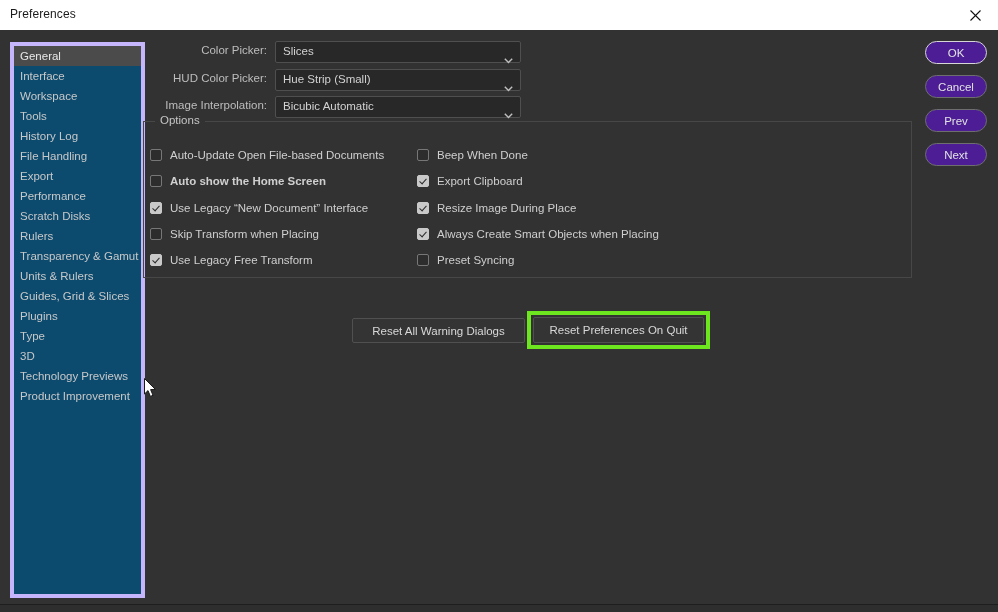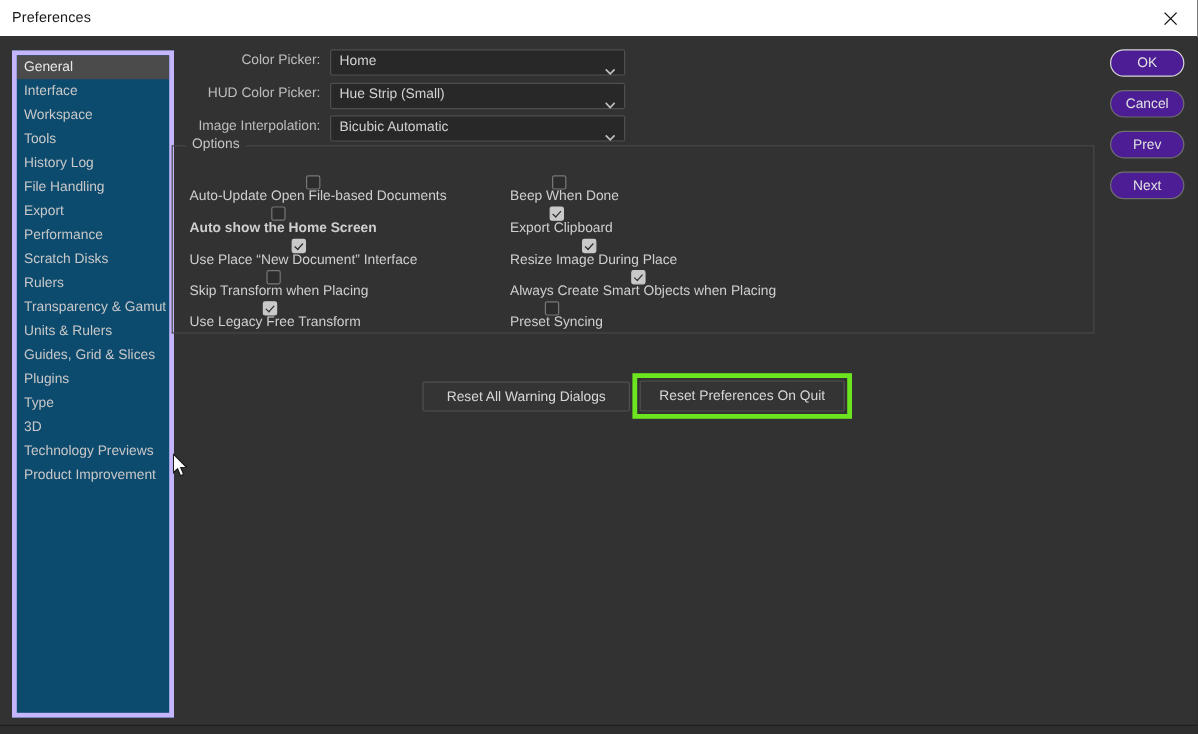--- a/index.html
+++ b/index.html
@@ -146,21 +146,20 @@
     color: #c5c5c5;
   }
 
   .checkrow {
     position: absolute;
     height: 18px;
     display: flex;
     align-items: center;
     cursor: pointer;
     white-space: nowrap;
-    flex-direction: column;
   }
   .cbox {
     width: 12px; height: 12px;
     box-sizing: border-box;
     border-radius: 2px;
     flex: 0 0 auto;
     position: relative;
     background: #2d2d2d;
     border: 1px solid #777777;
   }
@@ -275,21 +274,21 @@
       <div class="side-item"><span>Plugins</span></div>
       <div class="side-item"><span>Type</span></div>
       <div class="side-item"><span>3D</span></div>
       <div class="side-item"><span>Technology Previews</span></div>
       <div class="side-item"><span>Product Improvement</span></div>
     </div>
 
     <div class="field-row" style="left:275px; top:11px;">
       <div class="field-label">Color Picker:</div>
       <div class="select-box">
-        <div class="select-value">Home</div>
+        <div class="select-value">Slices</div>
         <span class="chevron">
           <svg width="9" height="6" viewBox="0 0 9 6">
               <polyline points="0.8,0.8 4.5,4.6 8.2,0.8" fill="none" stroke="#c0c0c0" stroke-width="1.4"></polyline>
             </svg>
         </span>
       </div>
     </div>
 
     <div class="field-row" style="left:275px; top:39px;">
       <div class="field-label">HUD Color Picker:</div>
@@ -321,21 +320,21 @@
     <div class="checkrow" style="left:150px; top:116px;">
       <span class="cbox"></span>
       <span class="cbox-label">Auto-Update Open File-based Documents</span>
     </div>
     <div class="checkrow" style="left:150px; top:142px;font-weight:bold;">
       <span class="cbox"></span>
       <span class="cbox-label">Auto show the Home Screen</span>
     </div>
     <div class="checkrow" style="left:150px; top:169px;">
       <span class="cbox checked"></span>
-      <span class="cbox-label">Use Place “New Document” Interface</span>
+      <span class="cbox-label">Use Legacy “New Document” Interface</span>
     </div>
     <div class="checkrow" style="left:150px; top:221px;">
       <span class="cbox checked"></span>
       <span class="cbox-label">Use Legacy Free Transform</span>
     </div>
     <div class="checkrow" style="left:150px; top:195px;">
       <span class="cbox"></span>
       <span class="cbox-label">Skip Transform when Placing</span>
     </div>
 

